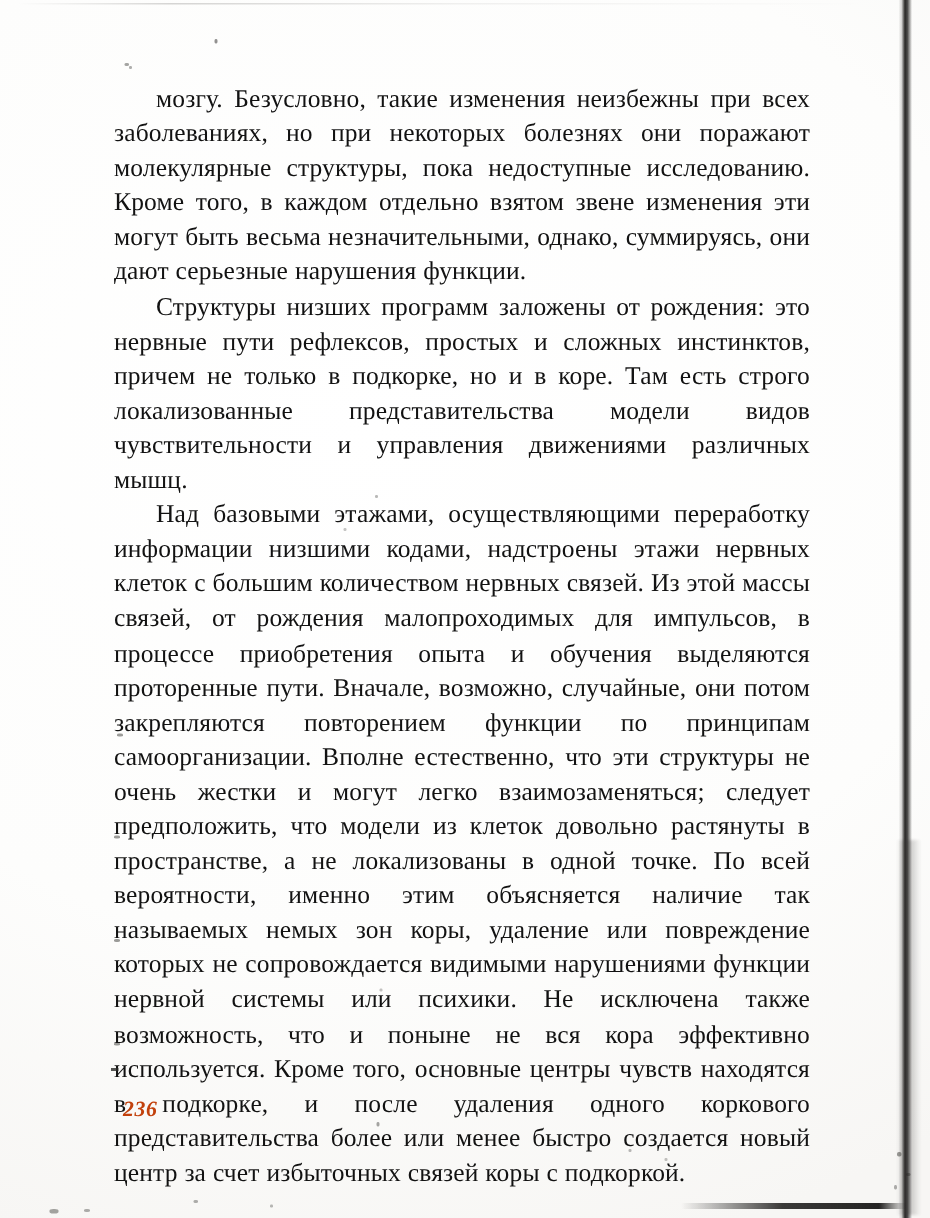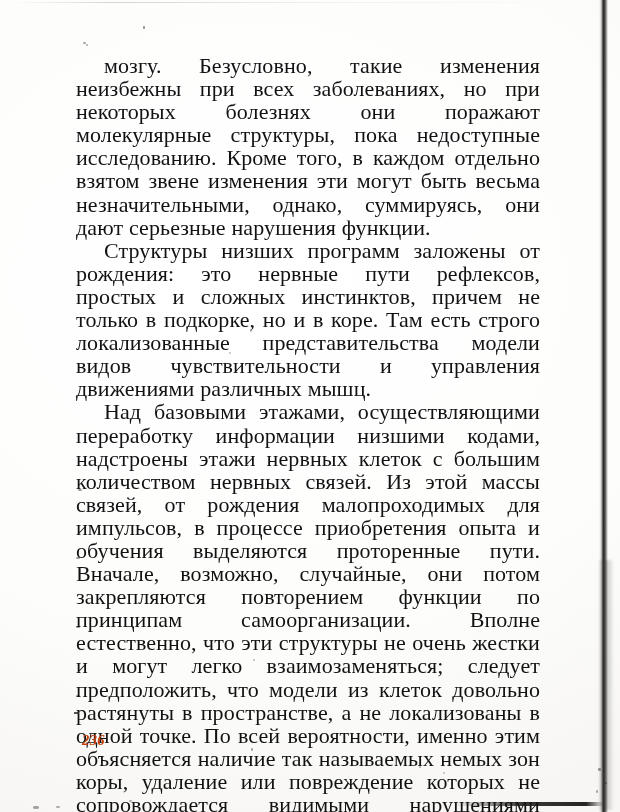--- a/index.html
+++ b/index.html
@@ -97,21 +97,21 @@
 
   .text-block {
     position: absolute;
     left: 76px;
     top: 54px;
     width: 464px;
   }
 
   p.para {
     margin: 0;
-    font-size: 22px;
+    font-size: 17px;
     line-height: 23.1px;
     text-align: justify;
     text-indent: 28px;
     letter-spacing: 0.1px;
     word-spacing: 0.2px;
     hyphens: manual;
     -webkit-hyphens: manual;
   }
   p.para + p.para { margin-top: 0px; }
 

